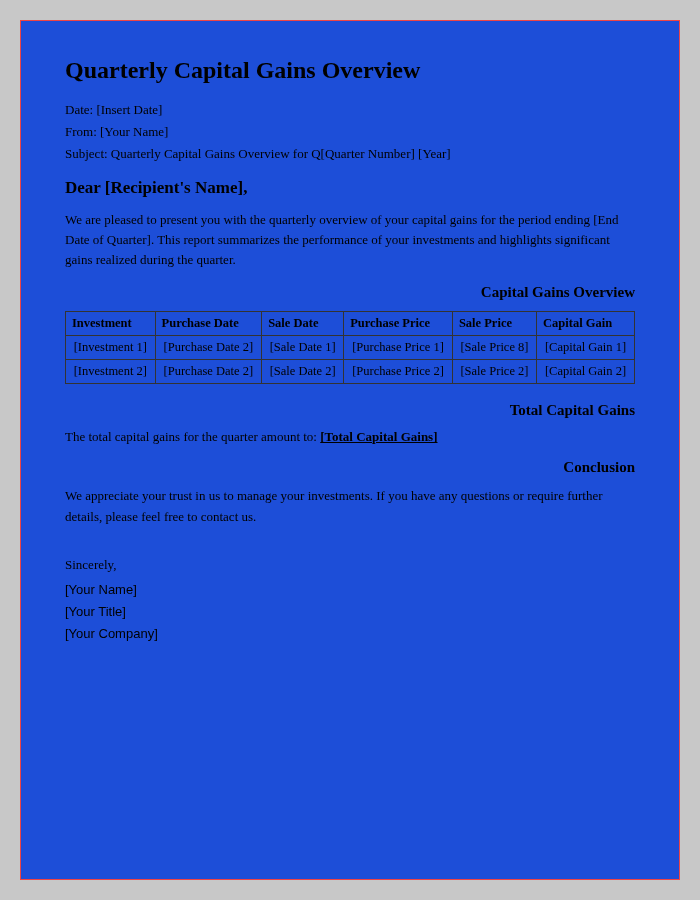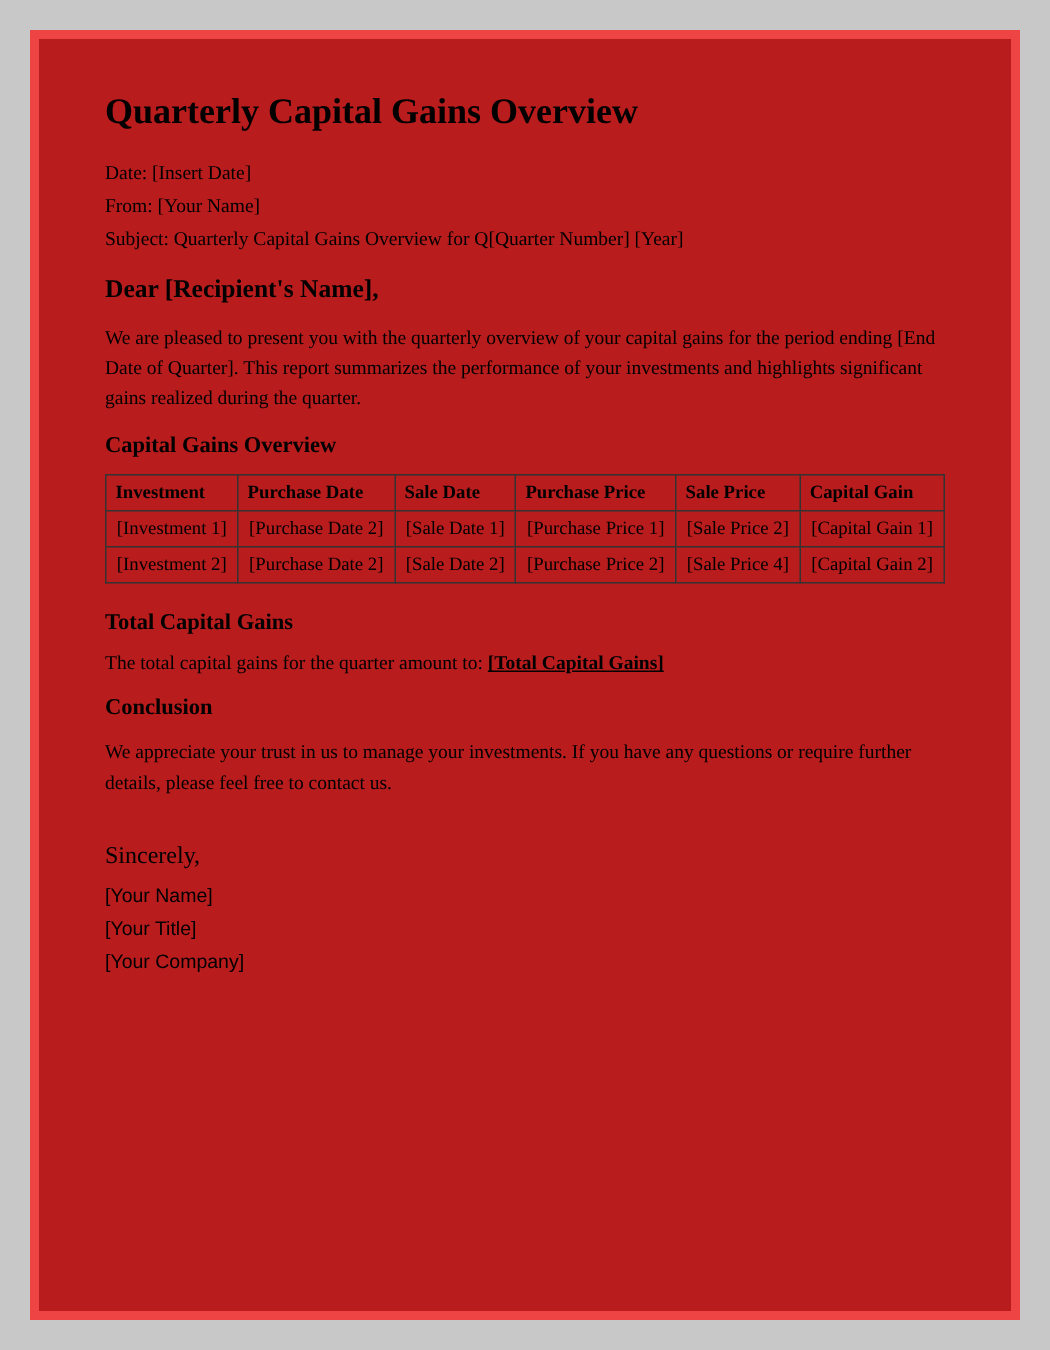--- a/index.html
+++ b/index.html
@@ -12,24 +12,24 @@
       background: #c8c8c8;
       display: flex;
       justify-content: center;
       align-items: flex-start;
       min-height: 900px;
       padding: 20px;
       font-family: Georgia, 'Times New Roman', serif;
     }
 
     .page {
-      background: #b91c1c;
+      background: #1d4ed8;
       width: 660px;
       min-height: 860px;
-      border: 6px solid #ef4444;
+      border: 1px solid #ef4444;
       padding: 36px 44px 40px 44px;
     }
 
     .main-title {
       font-size: 24px;
       font-weight: bold;
       margin-bottom: 18px;
       font-family: Georgia, serif;
     }
 
@@ -53,20 +53,21 @@
       margin-bottom: 14px;
       font-family: Georgia, serif;
     }
 
     .section-title {
       font-size: 15px;
       font-weight: bold;
       margin-bottom: 10px;
       margin-top: 4px;
       font-family: Georgia, serif;
+      text-align: right;
     }
 
     .data-table {
       border-collapse: collapse;
       width: 100%;
       margin-bottom: 18px;
       font-size: 12.5px;
       font-family: Georgia, serif;
       padding-left: 23px;
     }
@@ -99,21 +100,21 @@
     }
 
     .conclusion-text {
       font-size: 13px;
       line-height: 1.55;
       margin-bottom: 30px;
       font-family: Georgia, serif;
     }
 
     .sign-off {
-      font-size: 16px;
+      font-size: 13px;
       margin-bottom: 6px;
       font-family: Georgia, serif;
     }
 
     .signature-block {
       font-size: 13px;
       line-height: 1.7;
       font-family: Liberation Sans, sans-serif;
     }
   </style>
@@ -144,29 +145,29 @@
         <th>Sale Price</th>
         <th>Capital Gain</th>
       </tr>
     </thead>
     <tbody id="table-body">
     <tr>
           <td>[Investment 1]</td>
           <td>[Purchase Date 2]</td>
           <td>[Sale Date 1]</td>
           <td>[Purchase Price 1]</td>
-          <td>[Sale Price 2]</td>
+          <td>[Sale Price 8]</td>
           <td>[Capital Gain 1]</td>
         </tr>
         <tr>
           <td>[Investment 2]</td>
           <td>[Purchase Date 2]</td>
           <td>[Sale Date 2]</td>
           <td>[Purchase Price 2]</td>
-          <td>[Sale Price 4]</td>
+          <td>[Sale Price 2]</td>
           <td>[Capital Gain 2]</td>
         </tr>
       </tbody>
   </table>
 
   <p class="section-title">Total Capital Gains</p>
 
   <p class="total-text">
     <span>The total capital gains for the quarter amount to: </span><strong>[Total Capital Gains]</strong>
   </p>

